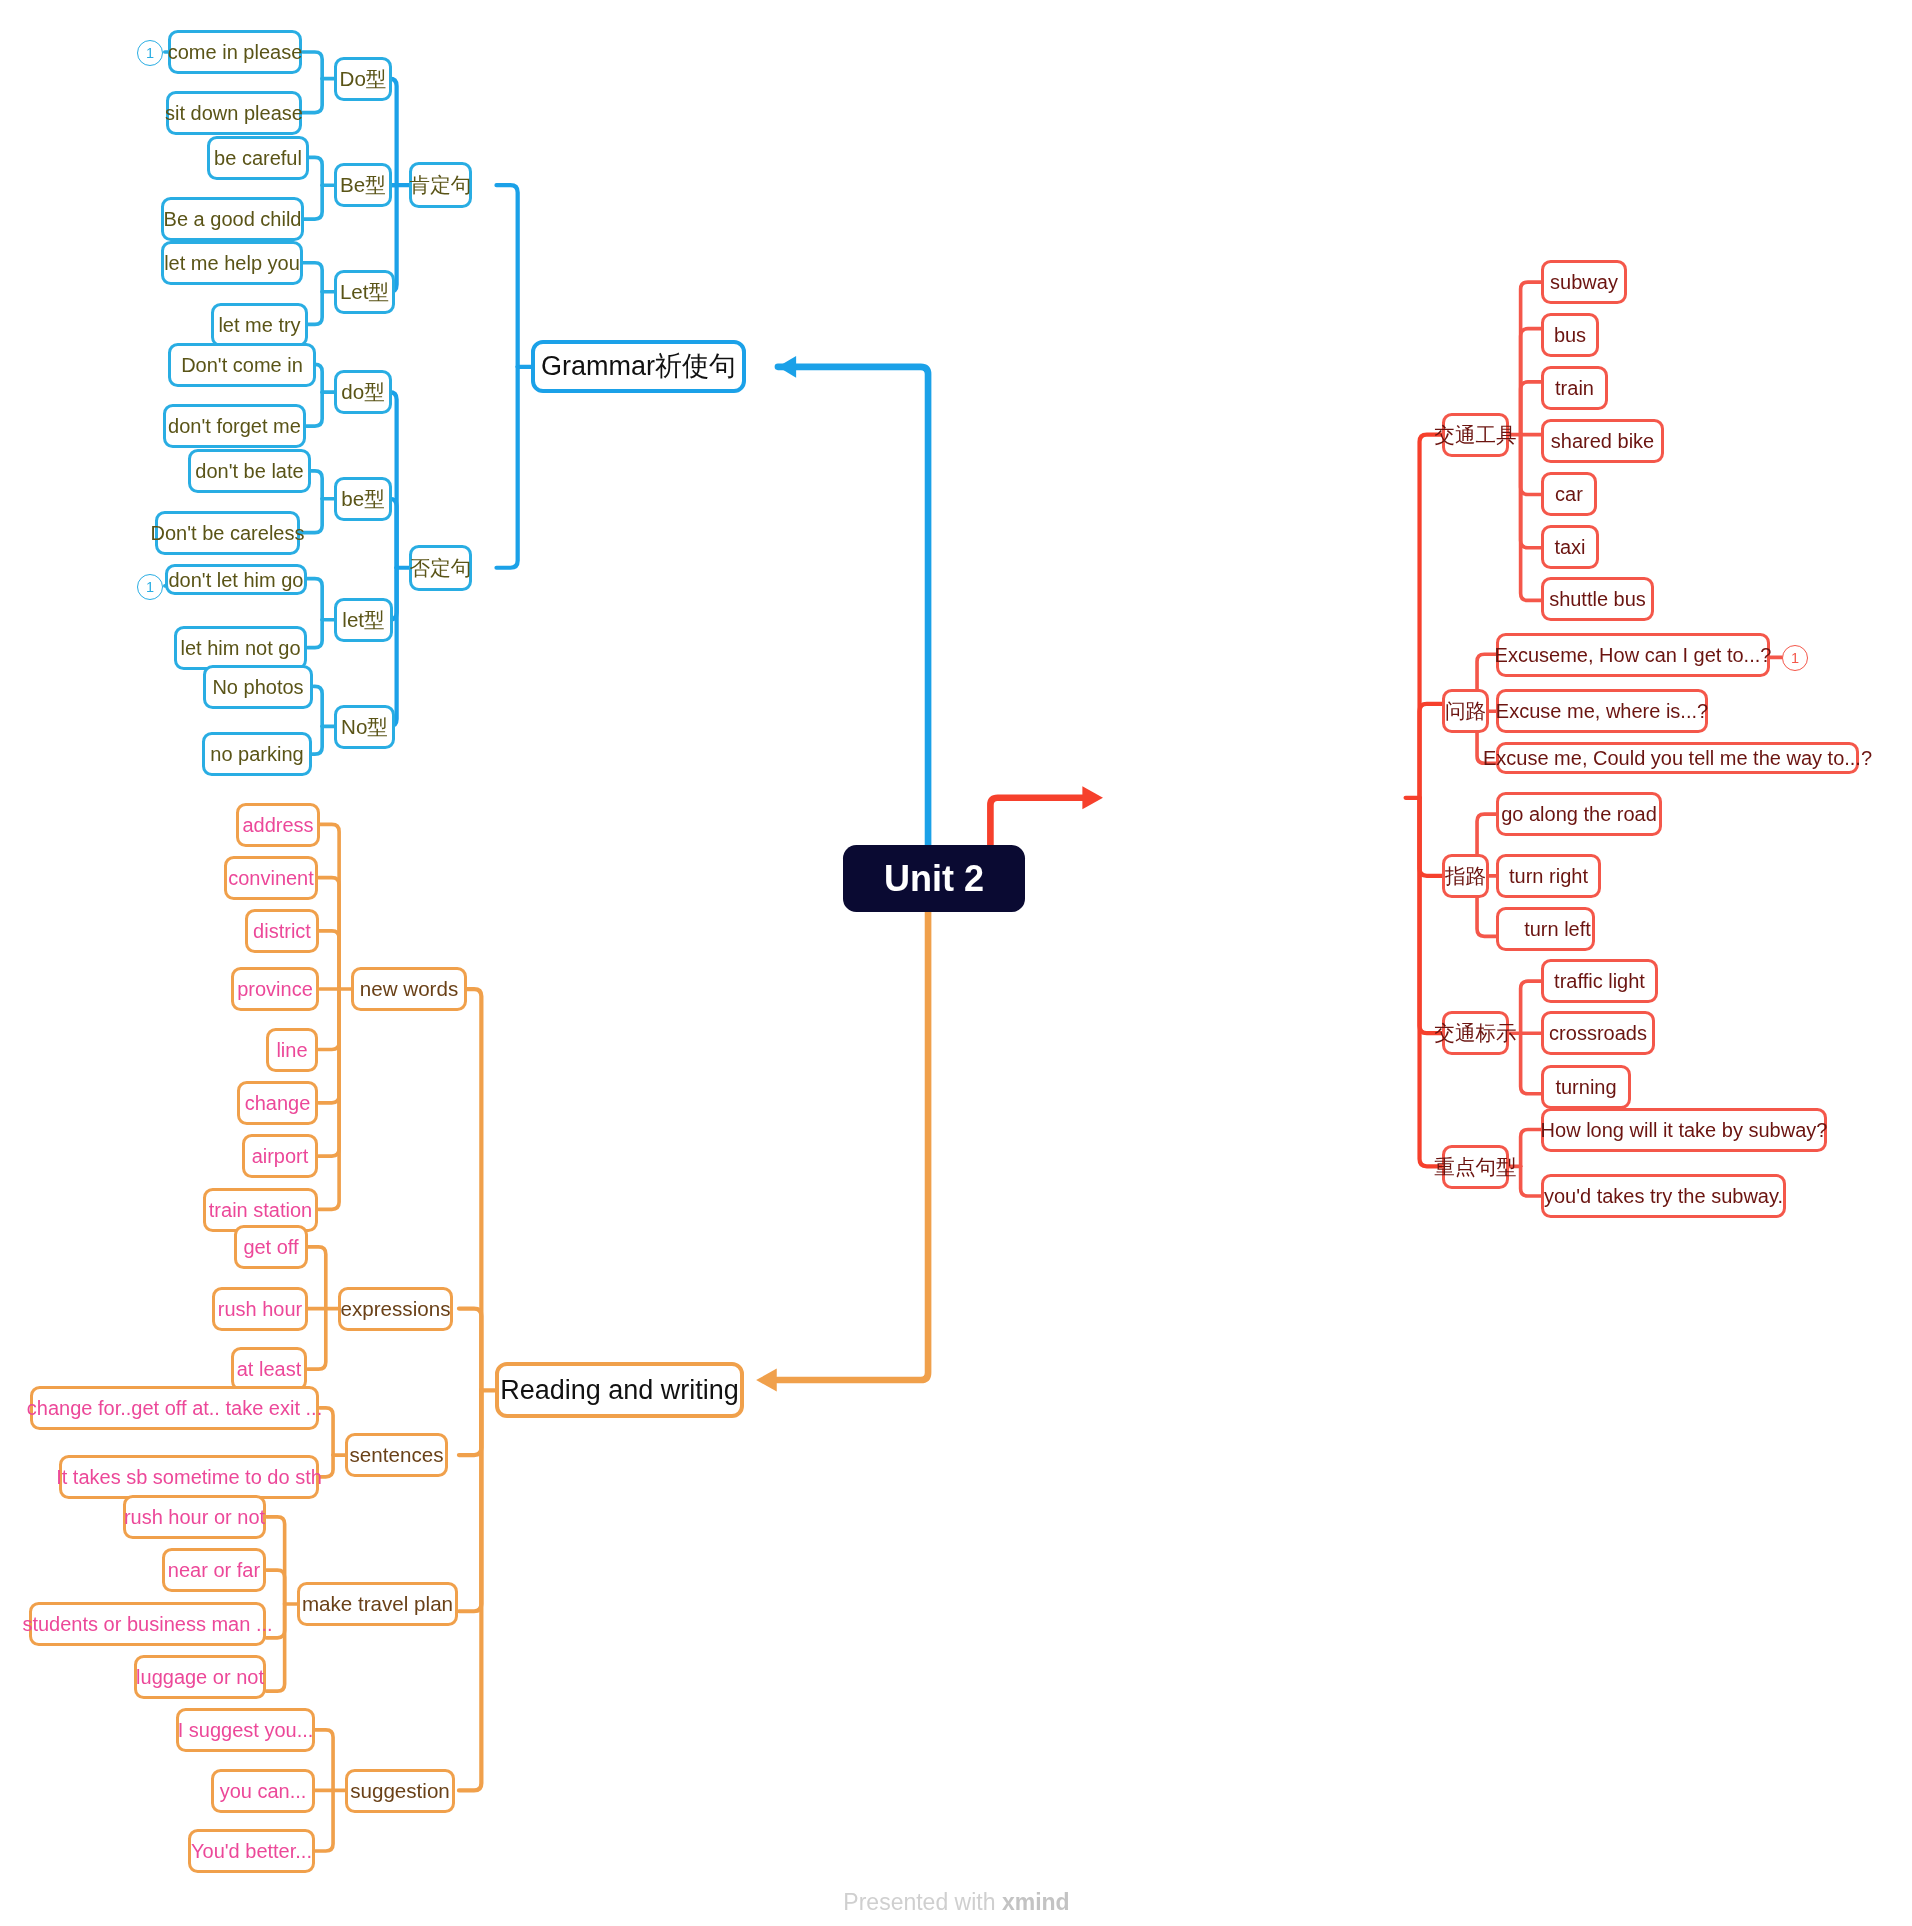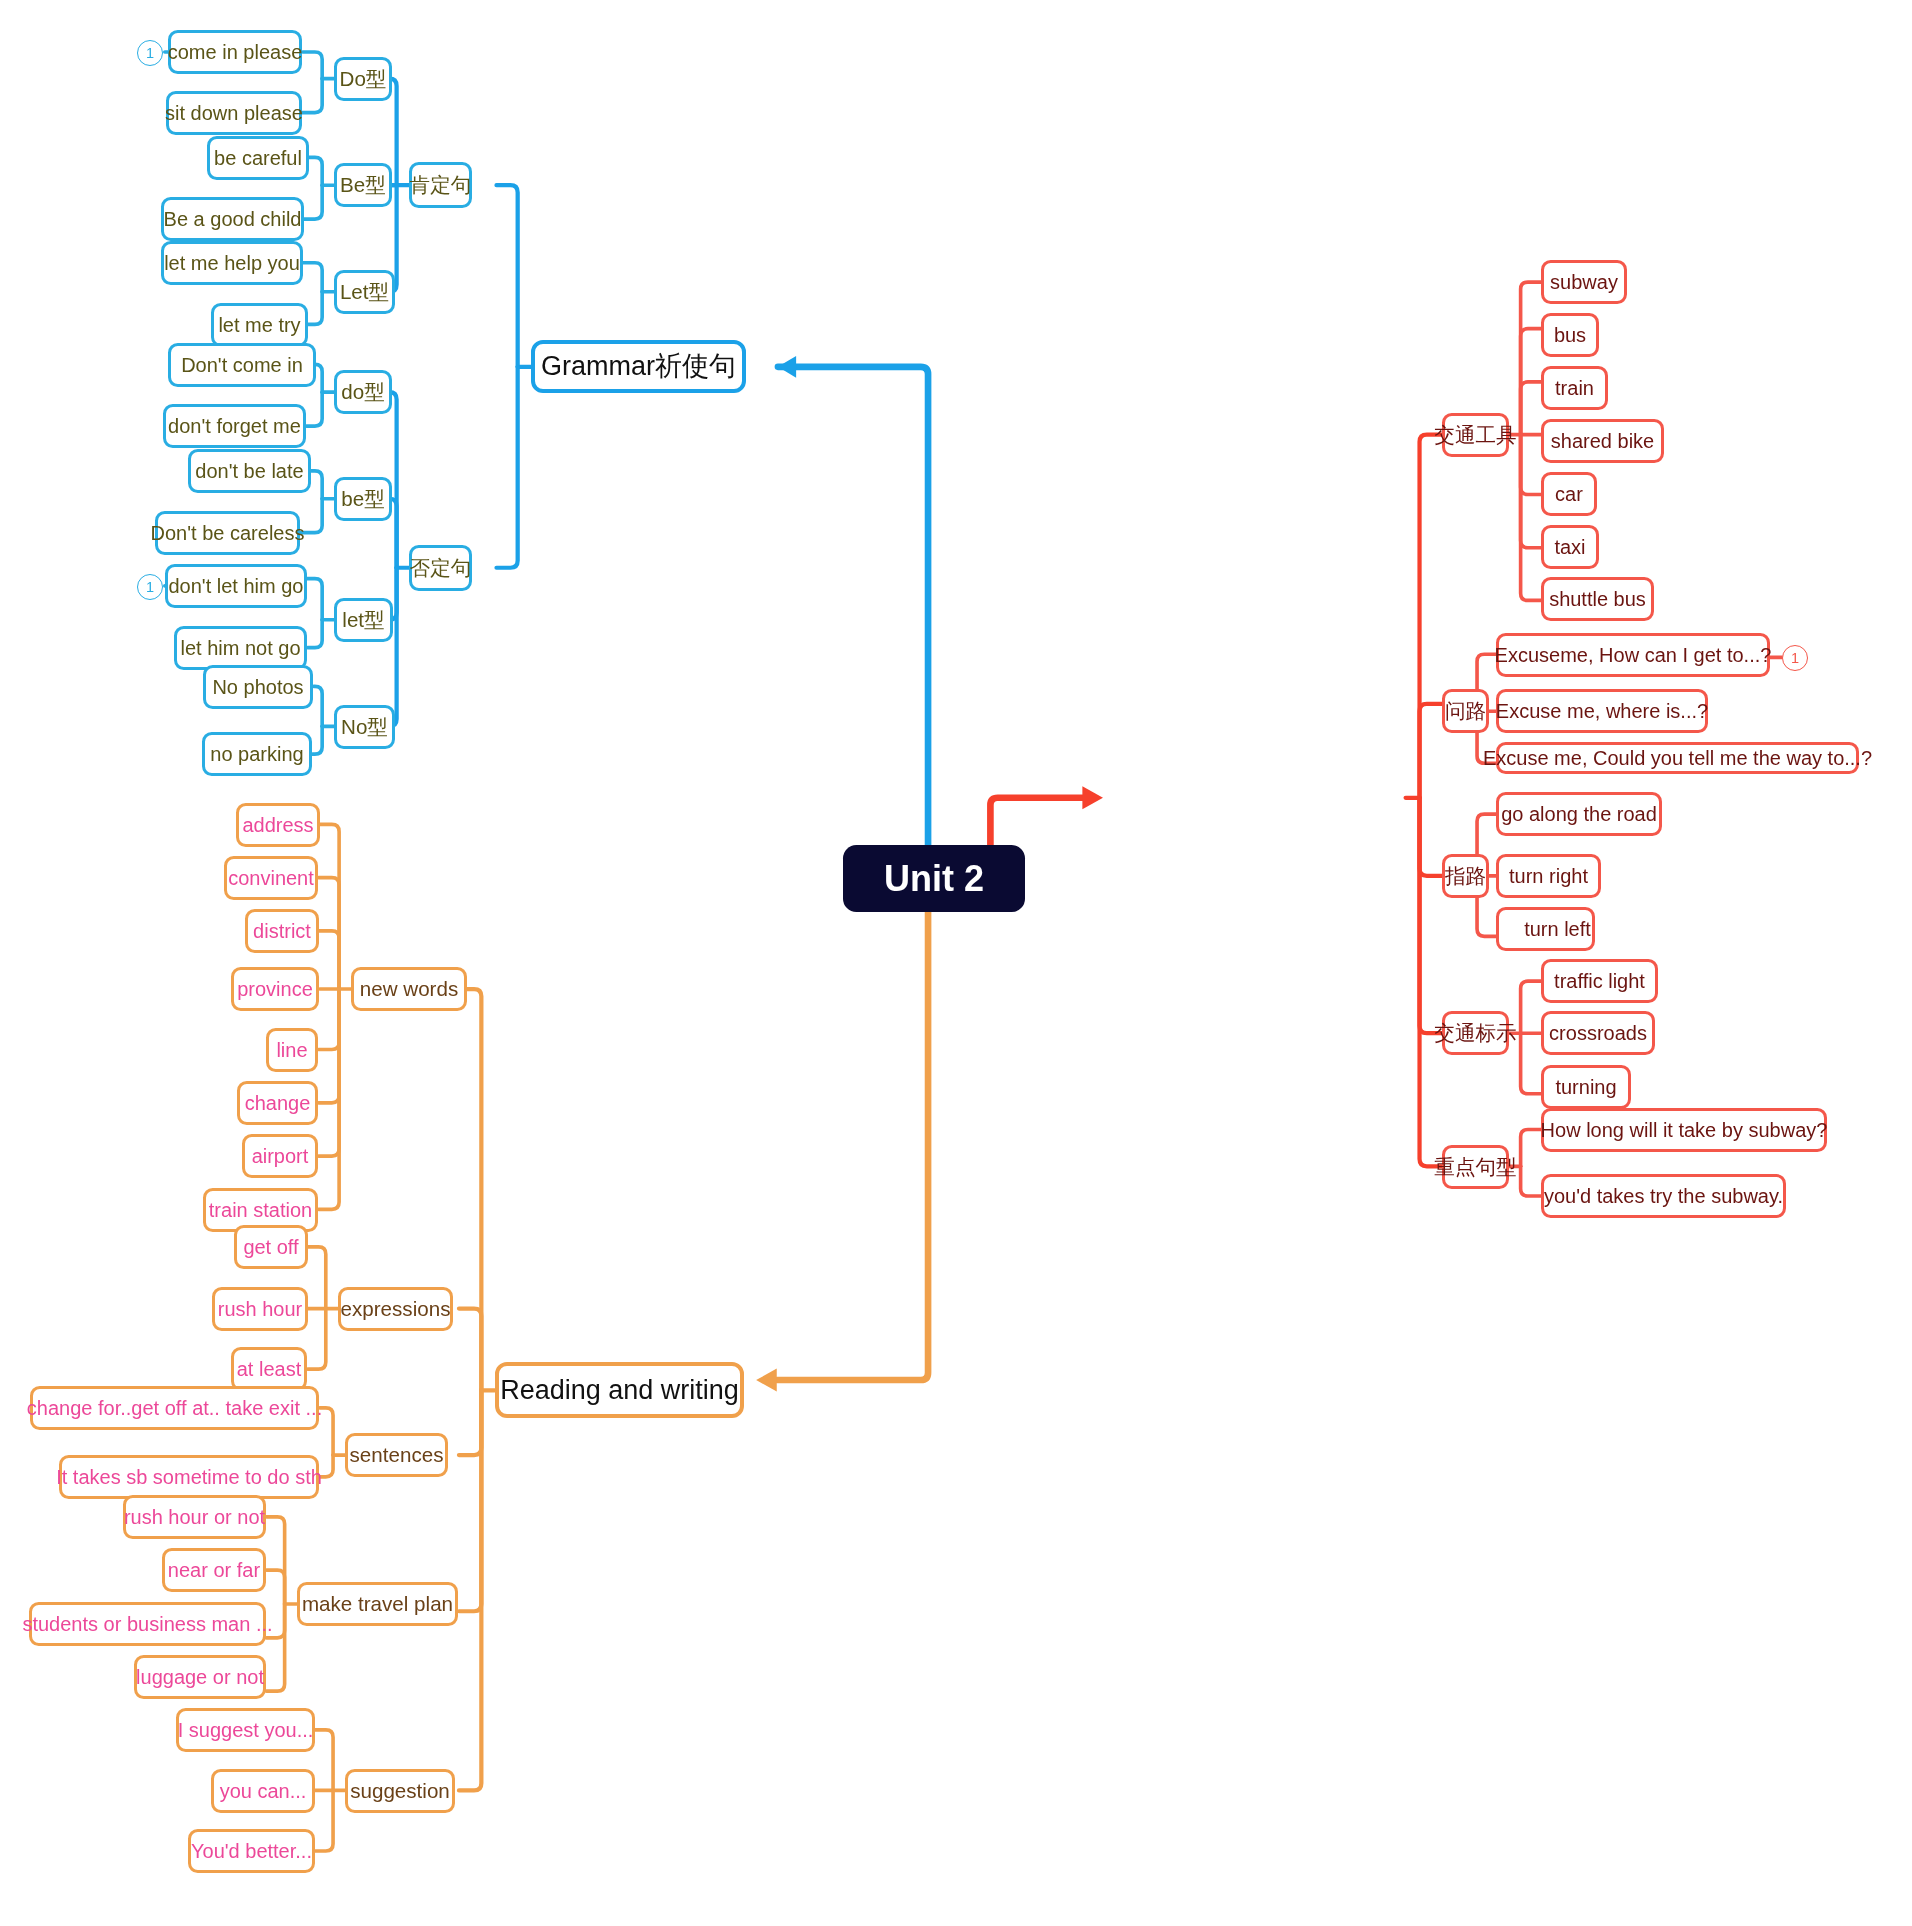--- a/index.html
+++ b/index.html
@@ -270,21 +270,21 @@
   </div>
   <div class="node leaf blue" style="left:163px;top:404px;width:143px;height:44px;">
     <span>don't forget me</span>
   </div>
   <div class="node leaf blue" style="left:188px;top:449px;width:123px;height:44px;">
     <span>don't be late</span>
   </div>
   <div class="node leaf blue" style="left:155px;top:511px;width:145px;height:44px;">
     <span>Don't be careless</span>
   </div>
-  <div class="node leaf blue" style="left:165px;top:564px;width:142px;height:44px;text-align:right;">
+  <div class="node leaf blue" style="left:165px;top:564px;width:142px;height:31px;text-align:right;">
     <span>don't let him go</span>
   </div>
   <div class="node leaf blue" style="left:174px;top:626px;width:133px;height:44px;">
     <span>let him not go</span>
   </div>
   <div class="node leaf blue" style="left:203px;top:665px;width:110px;height:44px;">
     <span>No photos</span>
   </div>
   <div class="node leaf blue" style="left:202px;top:732px;width:110px;height:44px;">
     <span>no parking</span>
@@ -447,15 +447,18 @@
   <div class="node leaf orange" style="left:176px;top:1708px;width:139px;height:44px;">
     <span>I suggest you...</span>
     </div>
   <div class="node leaf orange" style="left:211px;top:1769px;width:104px;height:44px;">
     <span>you can...</span>
     </div>
   <div class="node leaf orange" style="left:188px;top:1829px;width:127px;height:44px;">
     <span>You'd better...</span>
     </div>
 
+  <div class="footer" style="top:1889px;">
+    <span>Presented with </span><span class="brand">xmind</span>
+  </div>
 
 </div>
 
 
 </body></html>

